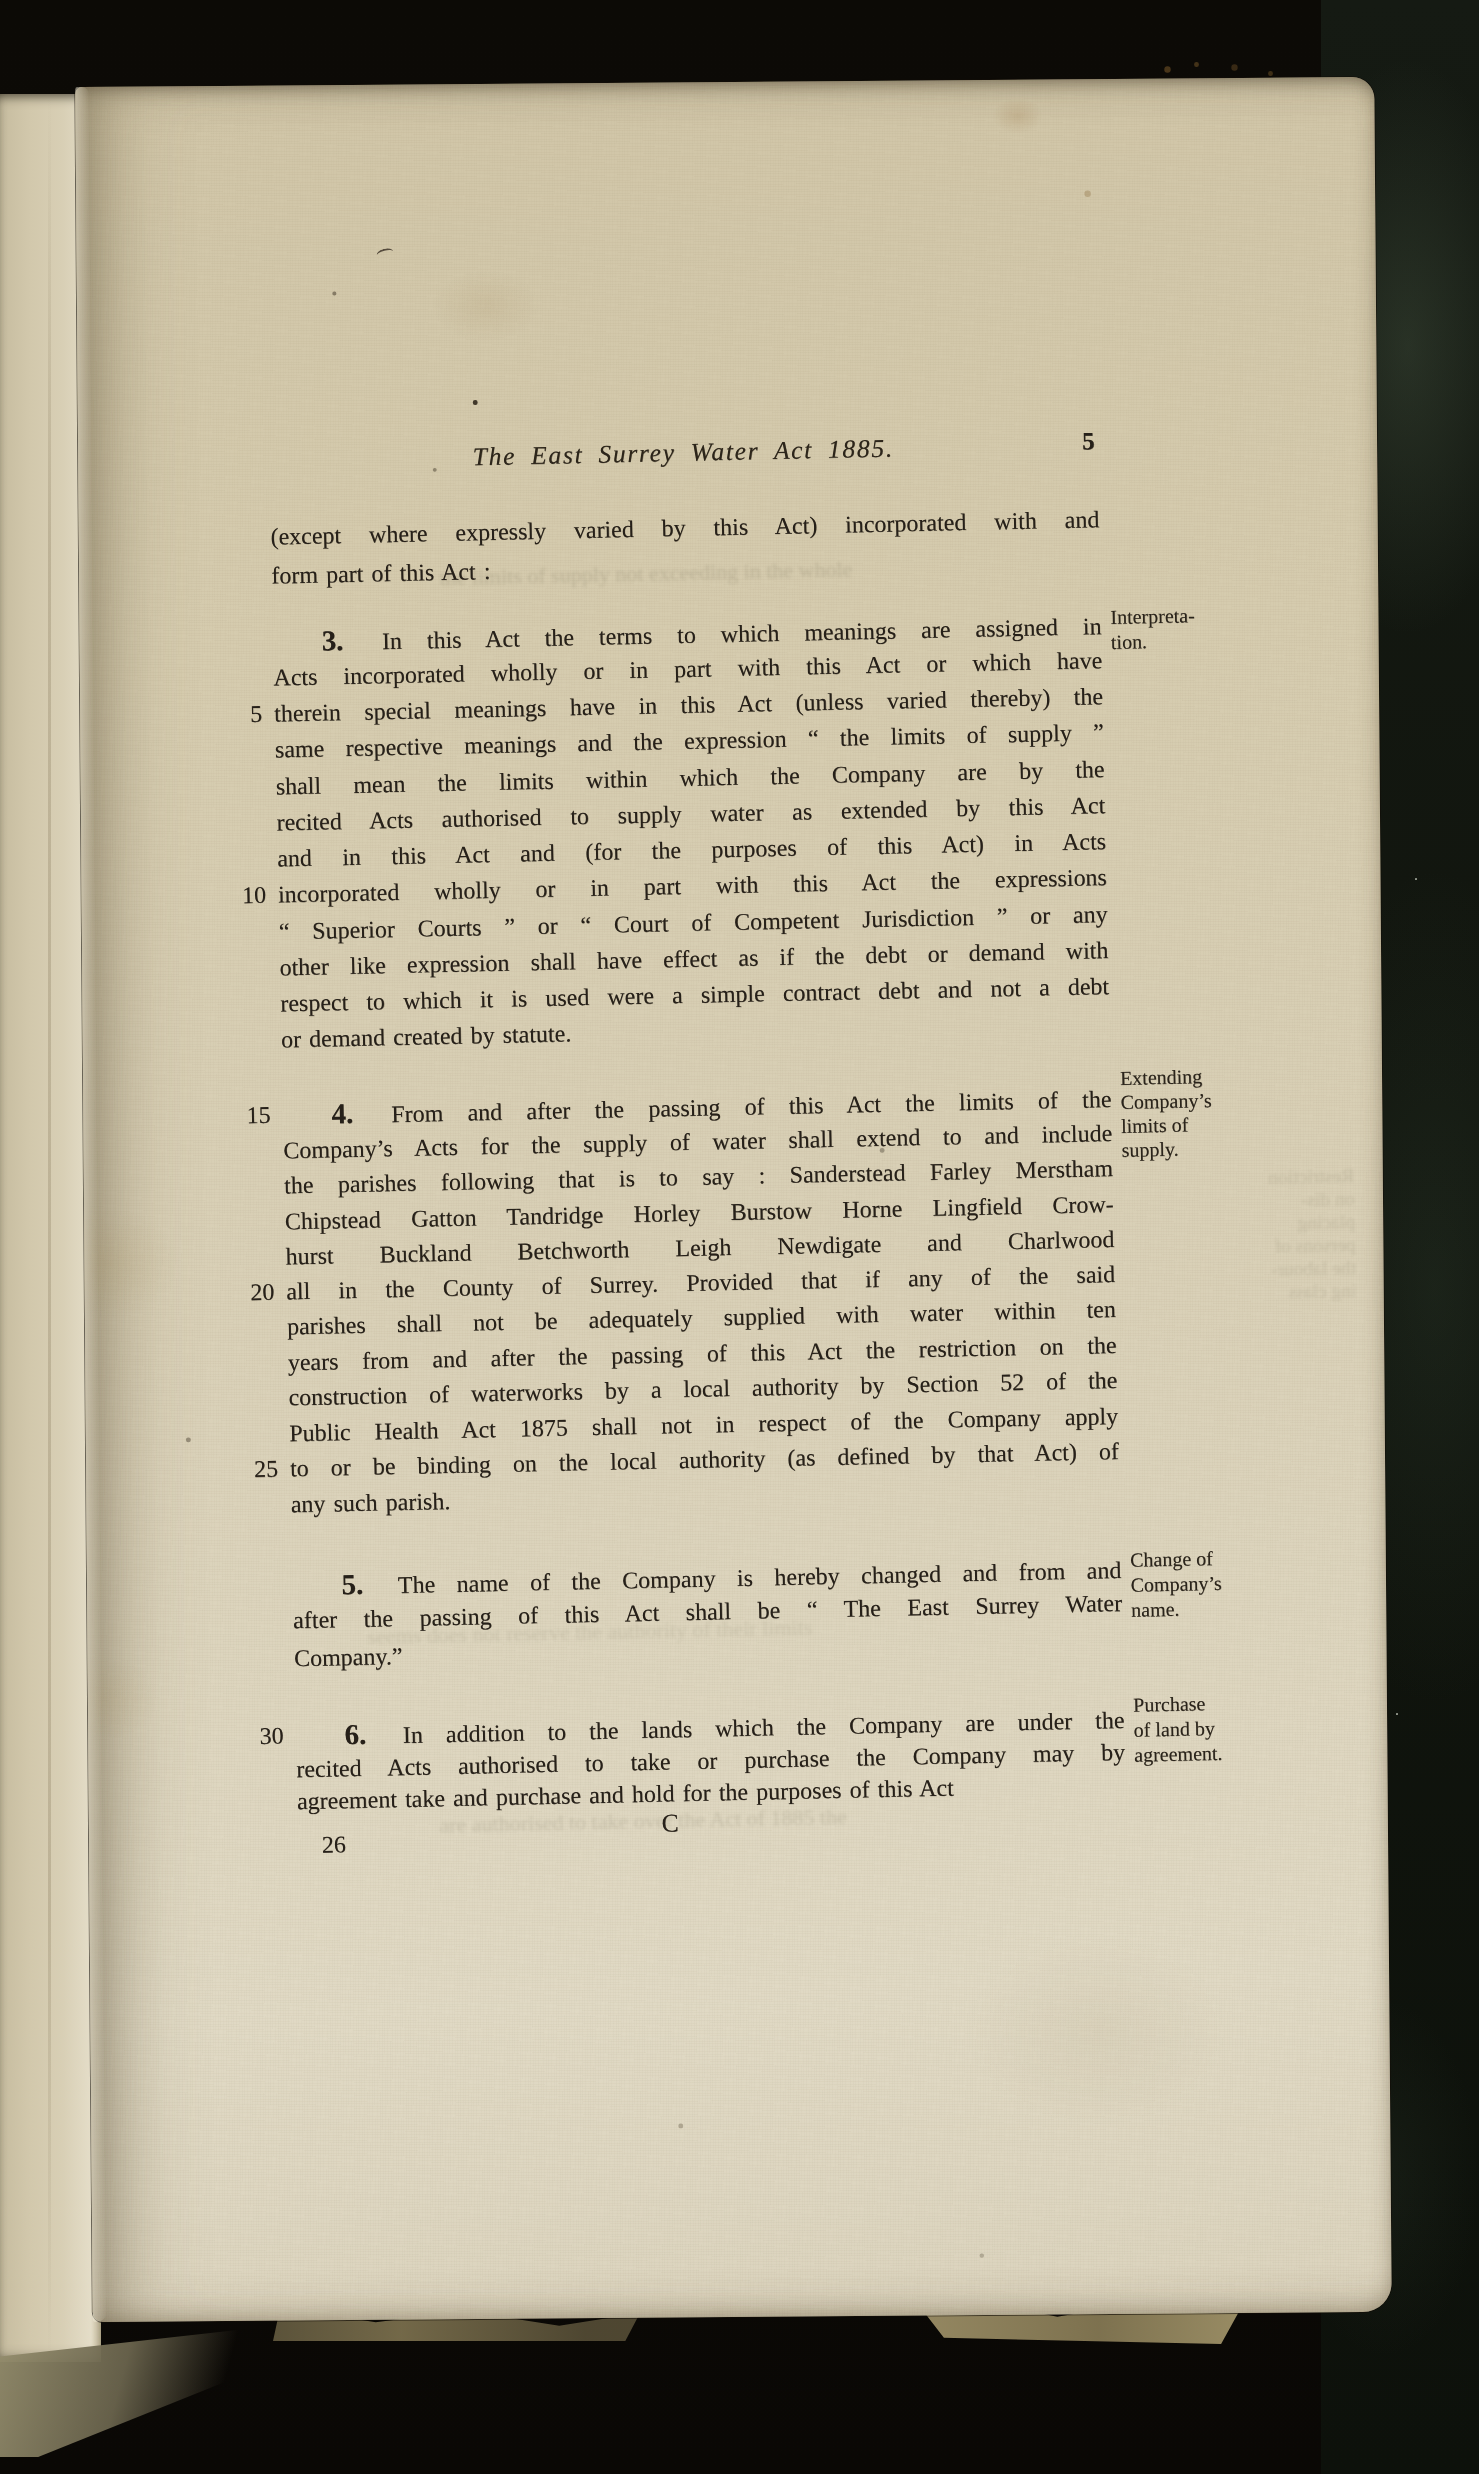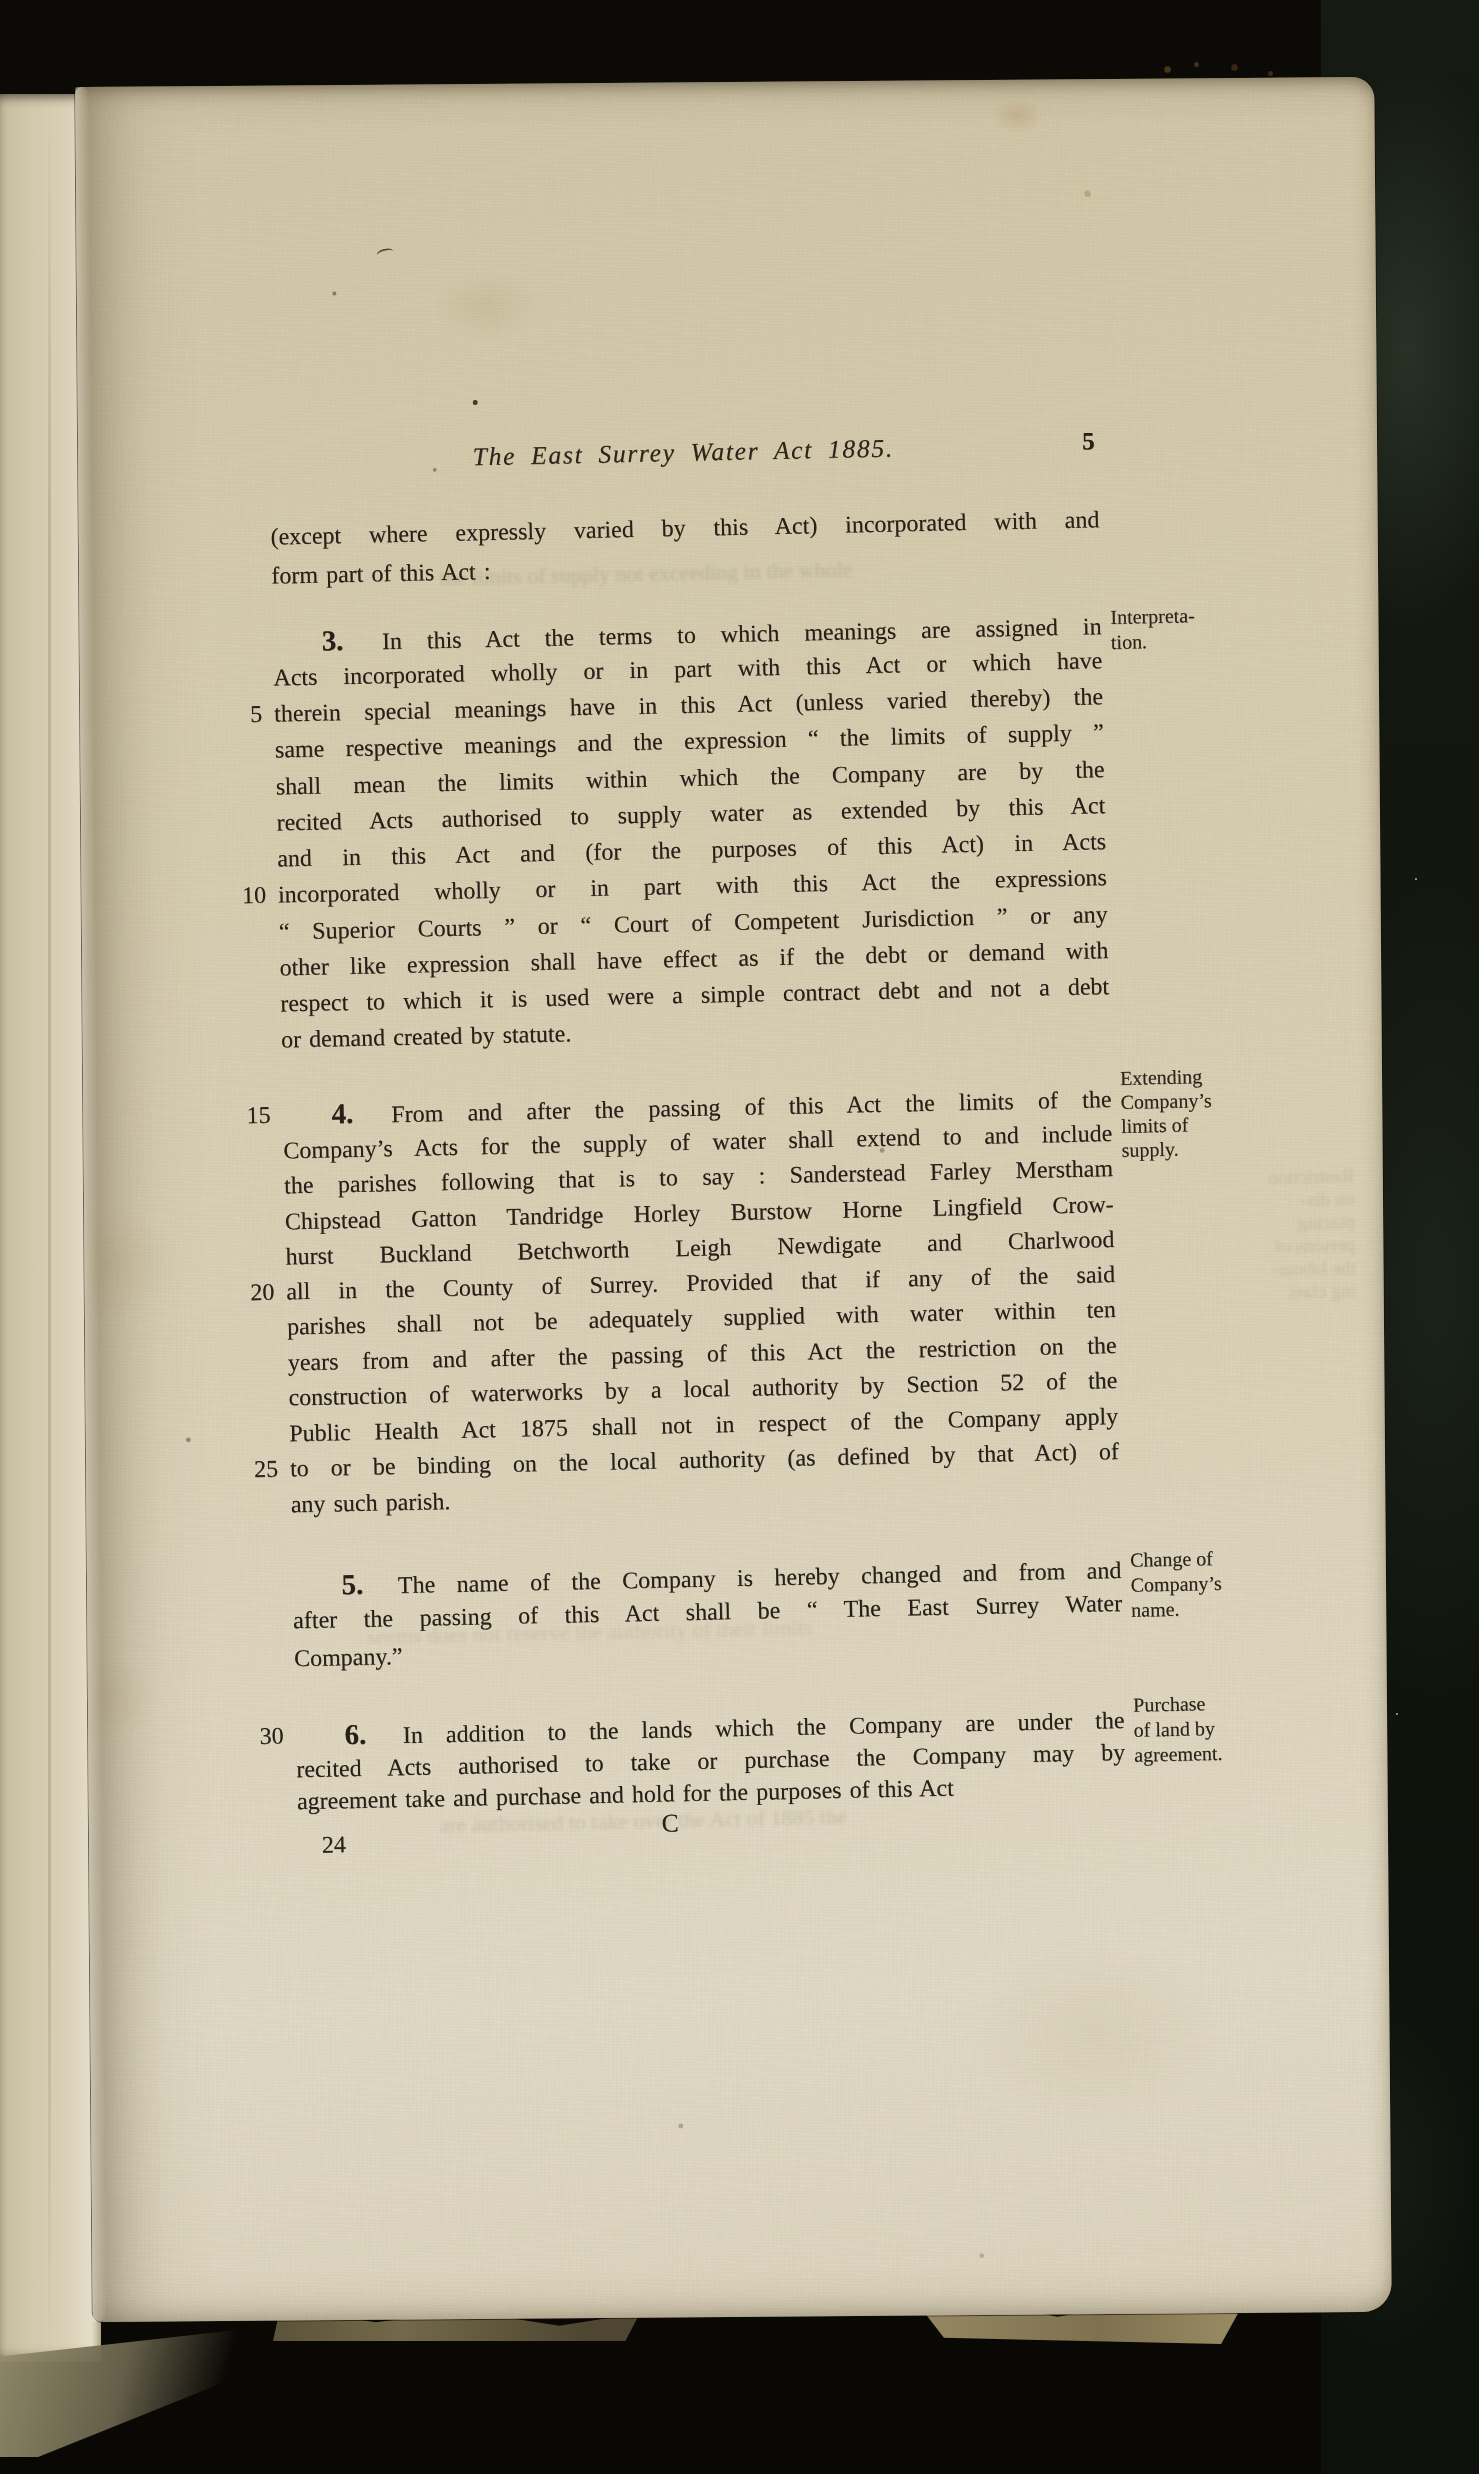--- a/index.html
+++ b/index.html
@@ -190,21 +190,21 @@
 
       <div class="mnote" style="top:1619px">
         <div>Purchase</div>
         <div>of land by</div>
         <div>agreement.</div>
       </div>
       <div class="bl ind" style="top:1626px"><span class="secnum">6.</span> <span>In addition to the lands which the Company are under the</span></div>
       <div class="bl" style="top:1660px">recited Acts authorised to take or purchase the Company may by</div>
       <div class="bl last" style="top:1692px">agreement take and purchase and hold for the purposes of this Act</div>
 
-      <div class="sig" style="top:1736px;left:223px">24</div>
+      <div class="sig" style="top:1736px;left:223px">26</div>
       <div class="sig" style="top:1722px;left:546px;width:51px;text-align:center;font-size:25.6px">C</div>
 
     </div>
 
     <div class="speck-layer"></div>
     <div class="squiggle"></div>
   </div>
 
 </div>
 

